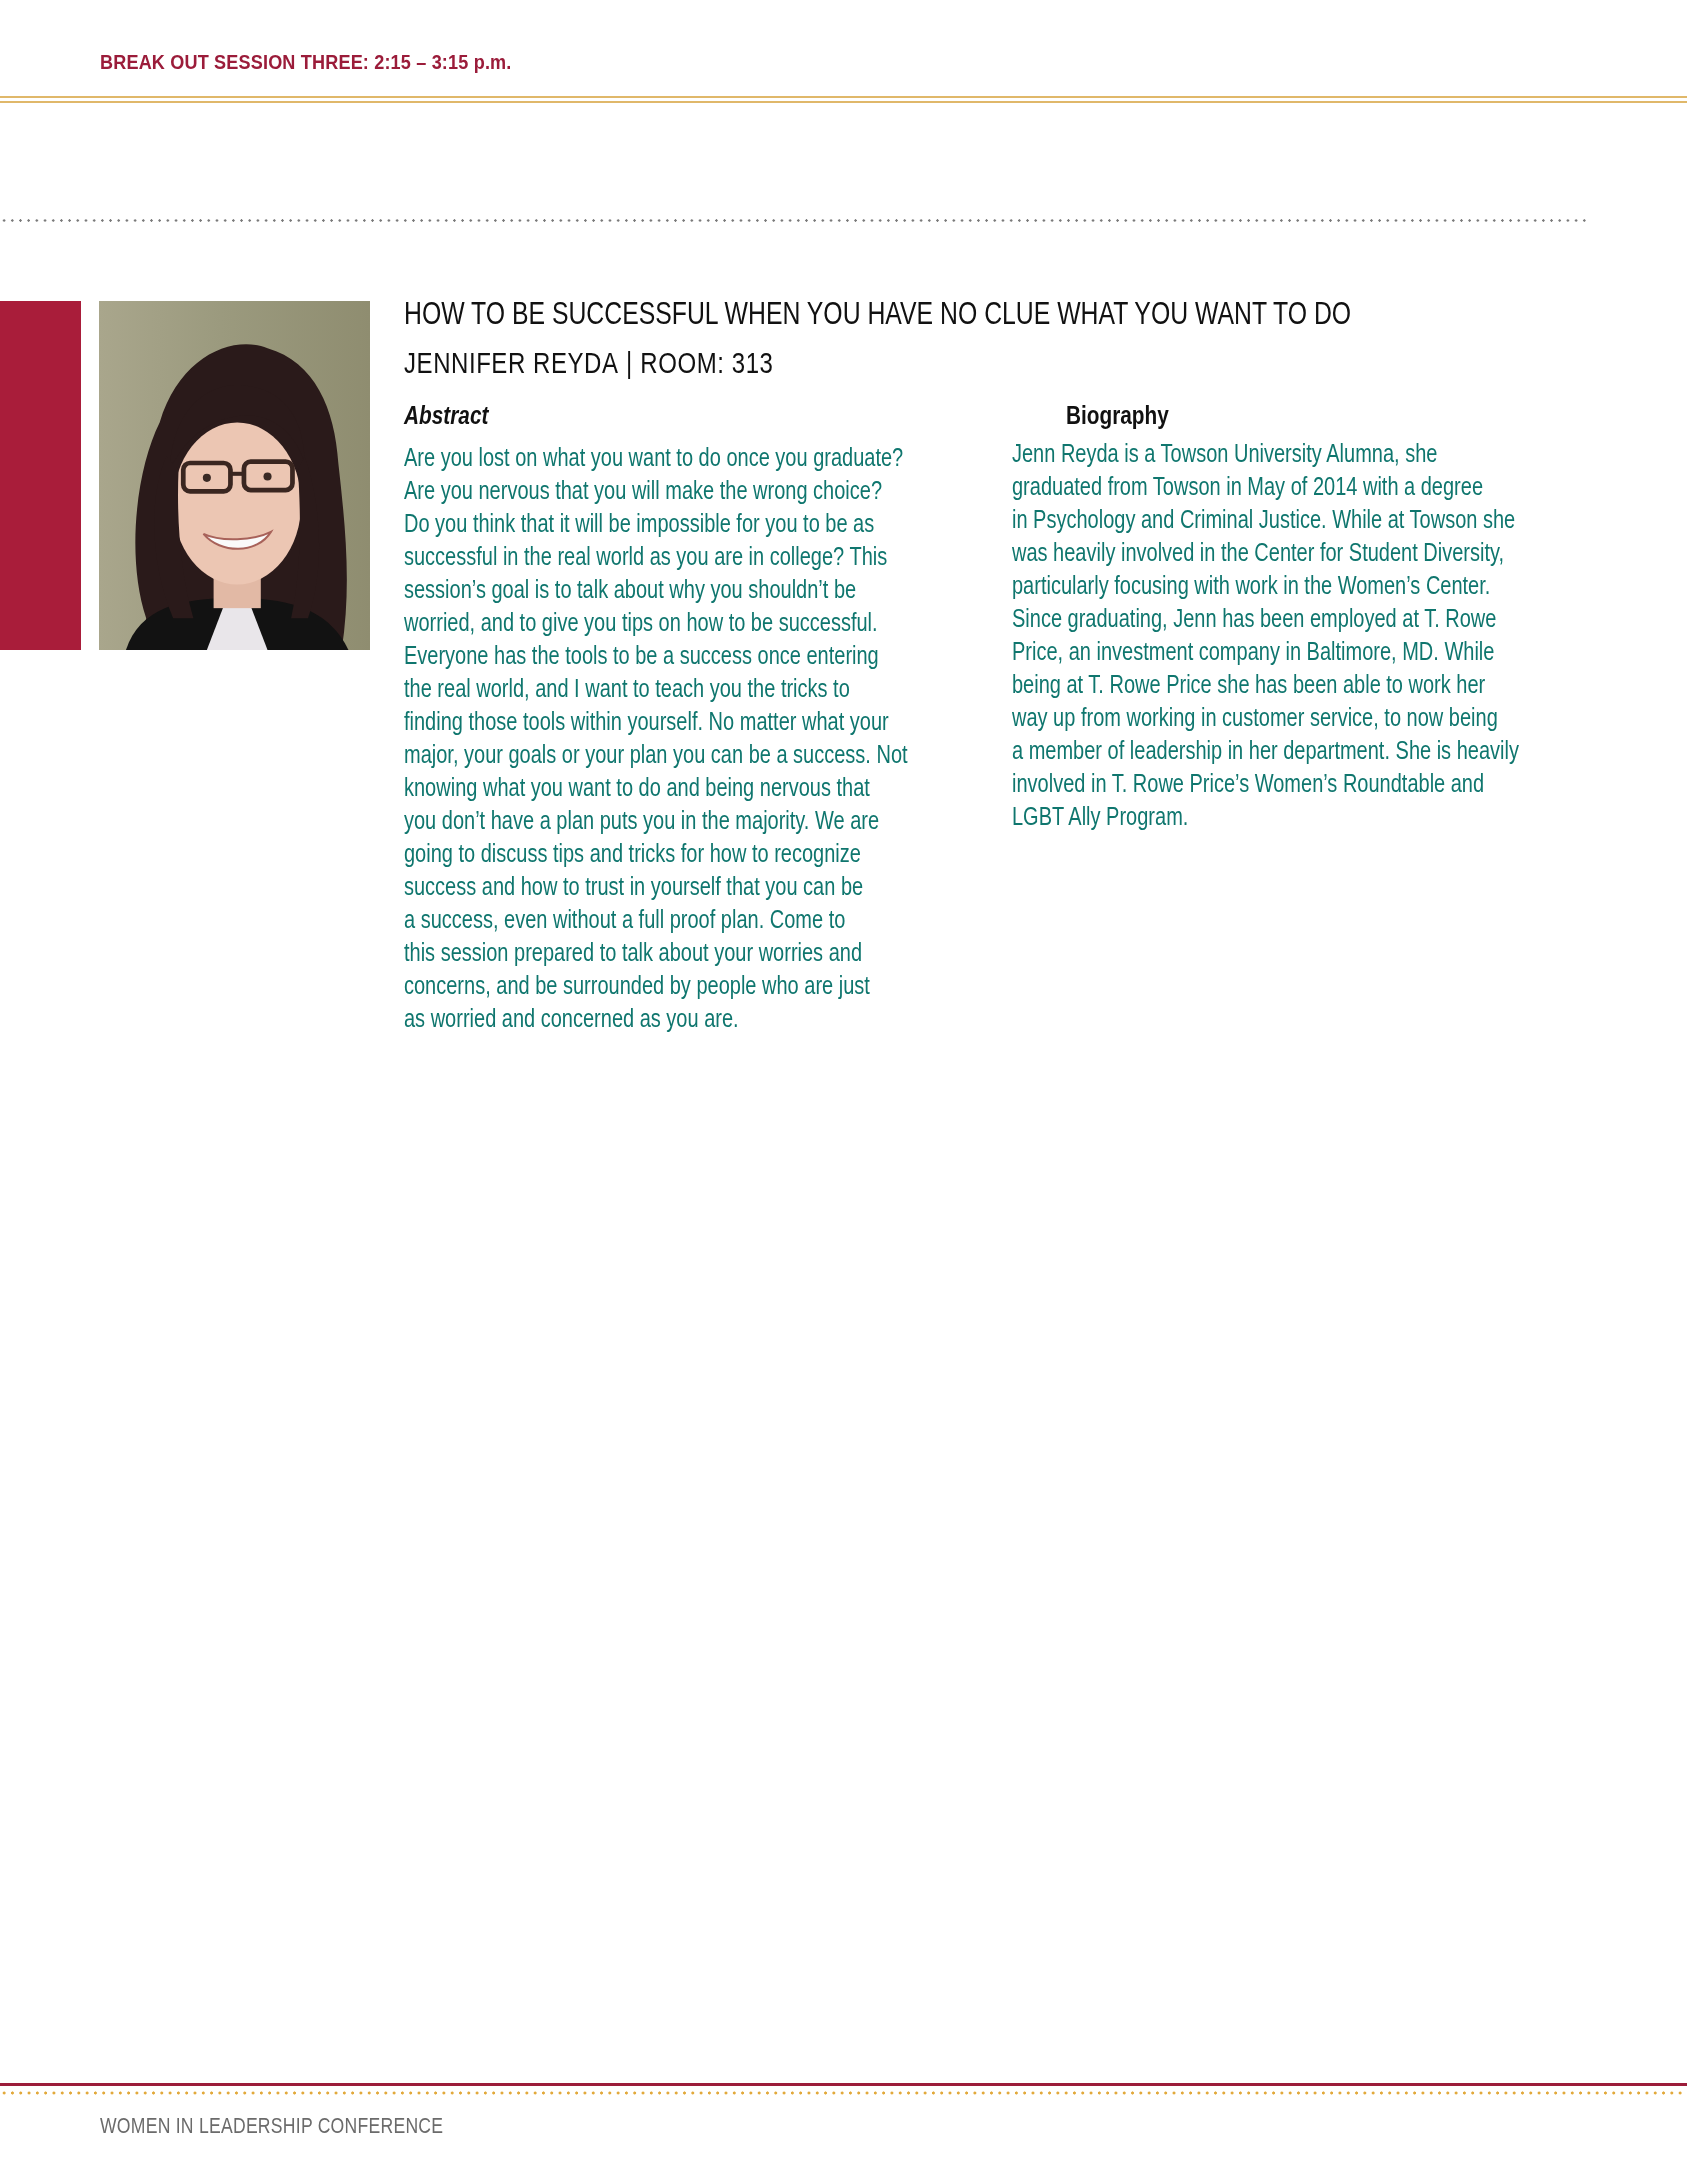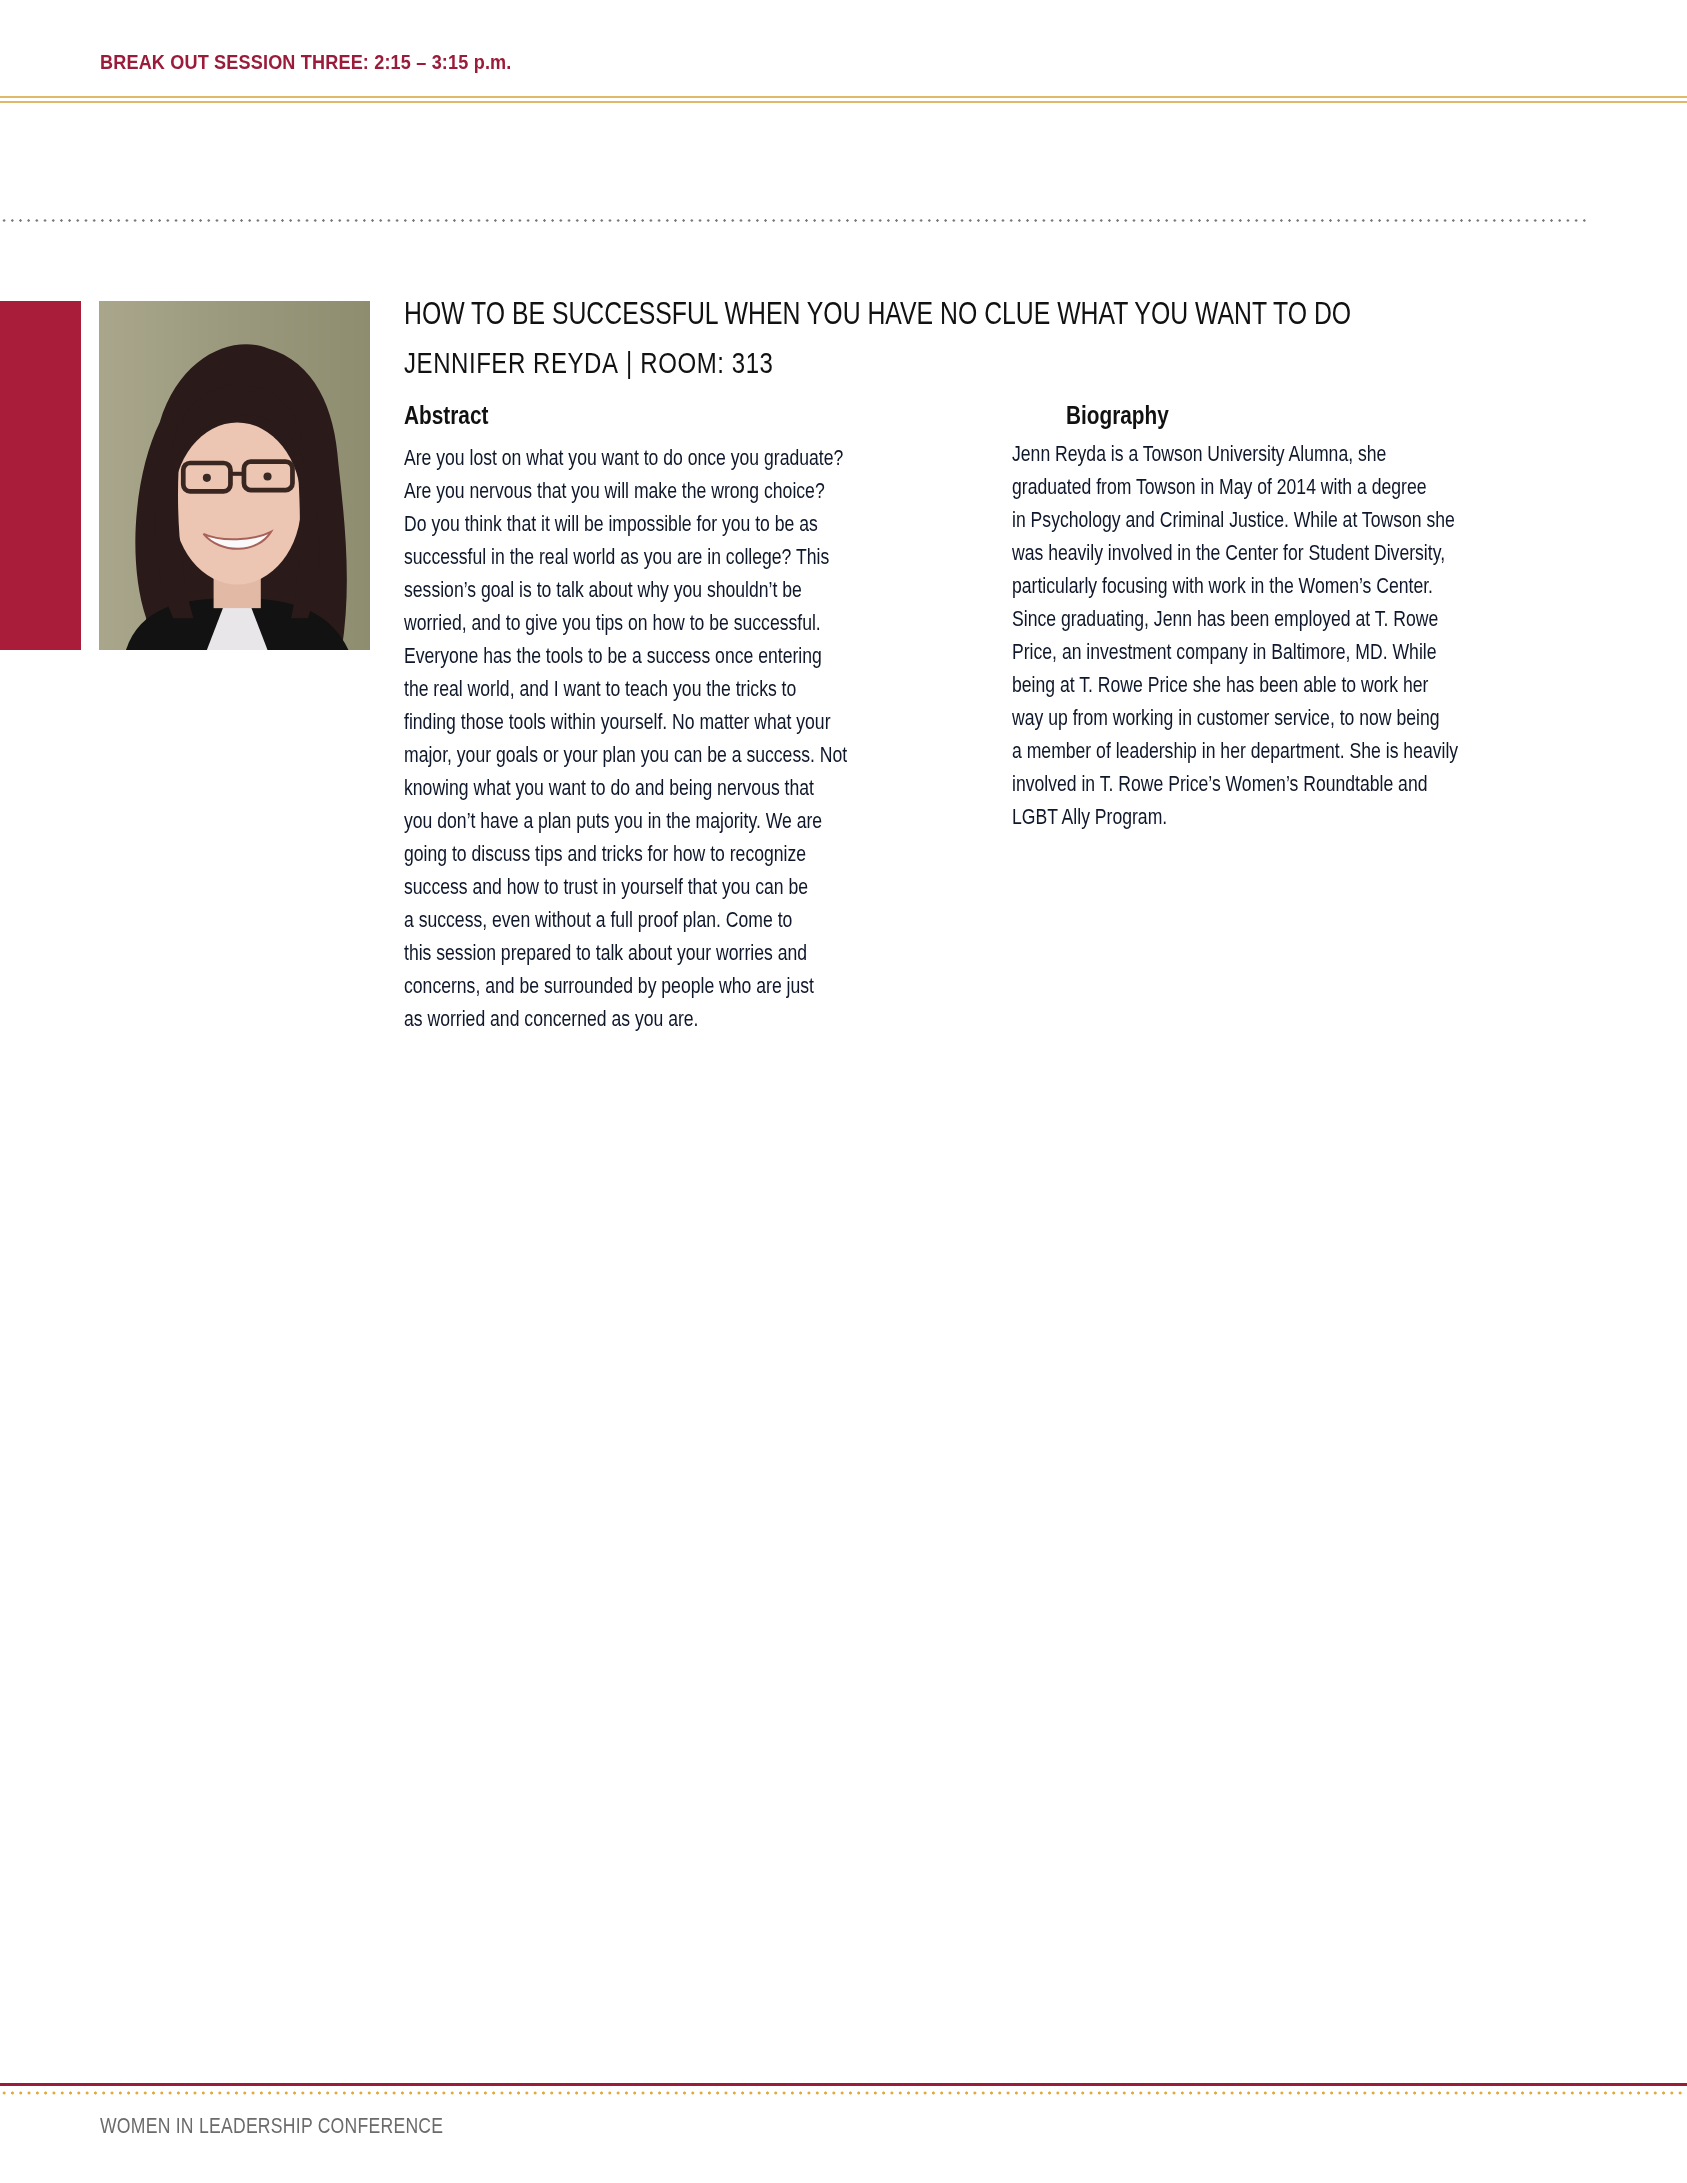--- a/index.html
+++ b/index.html
@@ -23,21 +23,21 @@
   .photo svg { width: 100%; height: 100%; display: block; }
 
   .title { left: 404px; top: 296px; font-size: 31px; white-space: nowrap;
            transform: scaleX(0.80); transform-origin: left top; color: #111; }
   .speaker { left: 404px; top: 346px; font-size: 30px; white-space: nowrap;
              transform: scaleX(0.80); transform-origin: left top; color: #111; letter-spacing: 0.7px; }
   .speaker .sep { margin: 0 9.4px; }
 
   .col-heading { font-size: 26px; font-weight: bold; white-space: nowrap;
                  transform: scaleX(0.80); transform-origin: left top; color: #111; }
-  .col-body { font-size: 22px; line-height: 33px; color: #0f172a; }
+  .col-body { font-size: 25px; line-height: 33px; color: #0f766e; }
   .col-body .ln { display: block; white-space: nowrap; transform: scaleX(0.80);
                   transform-origin: left top; }
 
   .footer-red { left: 0; top: 2083px; width: 1687px; height: 3.4px; background: #9b1c3a; }
   .footer-dots { left: 0; top: 2091px; width: 1687px; height: 4px;
                  background-image: radial-gradient(circle, #e2a93b 1.3px, transparent 1.8px);
                  background-size: 8.3px 4px; background-repeat: repeat-x; }
   .footer-text { left: 100px; top: 2113px; font-size: 22px; color: #6b6b6b;
                  transform: scaleX(0.80); transform-origin: left top; white-space: nowrap; letter-spacing: 0.3px; }
 </style>
@@ -76,21 +76,21 @@
     <path d="M100 230 C70 300 80 400 110 470 L140 470 C120 400 115 320 118 250 Z" fill="#2a1a1a"></path>
     <path d="M305 230 C330 300 335 400 310 470 L285 470 C300 400 300 320 295 250 Z" fill="#2a1a1a"></path>
   </svg>
 </div>
 
 <div class="abs title">HOW TO BE SUCCESSFUL WHEN YOU HAVE NO CLUE WHAT YOU WANT TO DO</div>
 <div class="abs speaker">
   <span>JENNIFER REYDA</span><span class="sep">|</span><span>ROOM: 313</span>
 </div>
 
-<div class="abs" style="left:404px; top:400px;">
+<div class="abs" style="left:404px; top:400px;font-style:italic;">
   <div class="col-heading">Abstract</div>
 </div>
 <div class="abs col-body" style="left:404px; top:441px;">
   <span class="ln">Are you lost on what you want to do once you graduate?</span>
   <span class="ln">Are you nervous that you will make the wrong choice?</span>
   <span class="ln">Do you think that it will be impossible for you to be as</span>
   <span class="ln">successful in the real world as you are in college? This</span>
   <span class="ln">session’s goal is to talk about why you shouldn’t be</span>
   <span class="ln">worried, and to give you tips on how to be successful.</span>
   <span class="ln">Everyone has the tools to be a success once entering</span>

